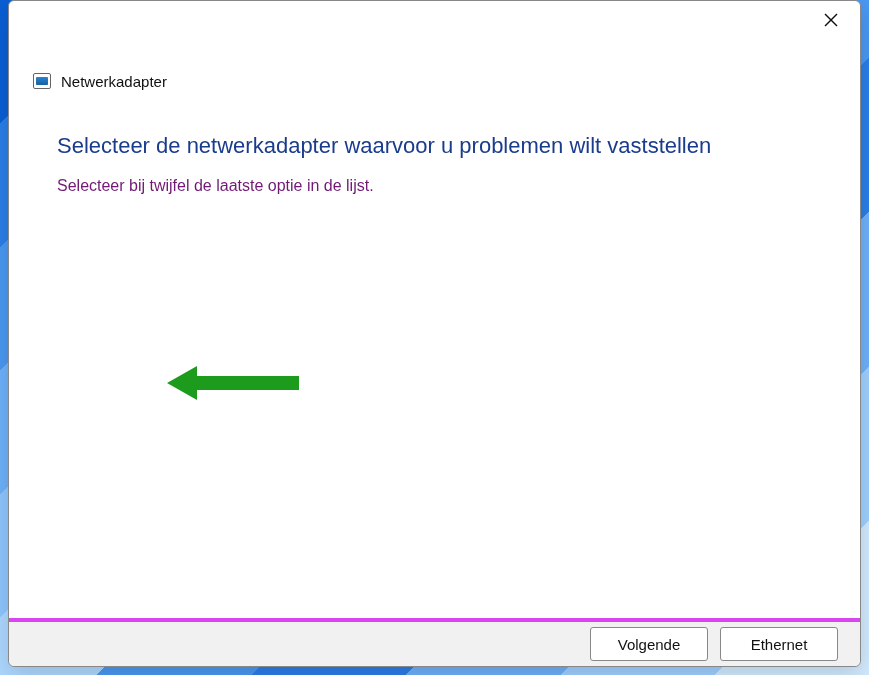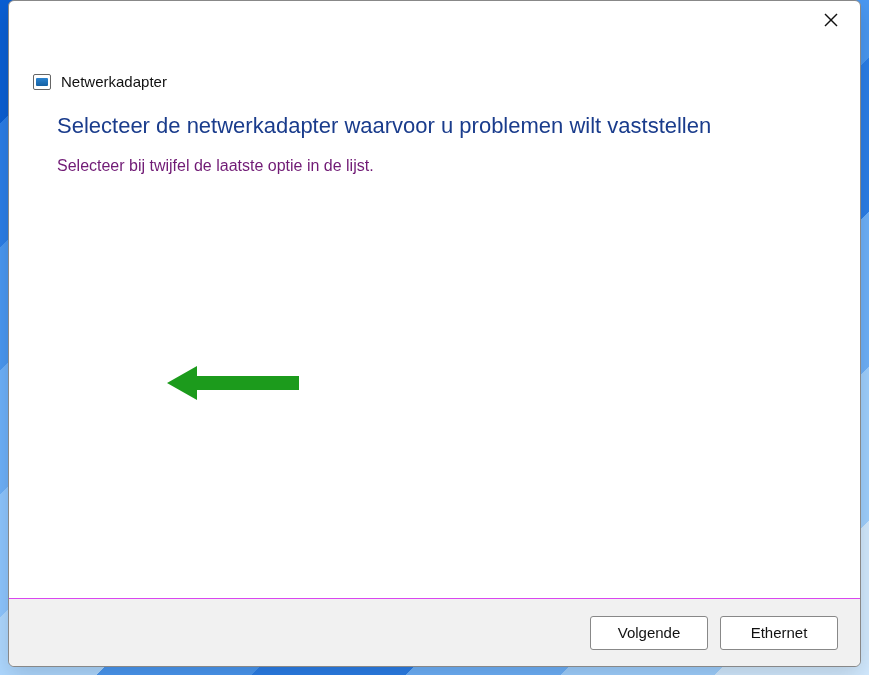--- a/index.html
+++ b/index.html
@@ -83,21 +83,21 @@
 
   .content {
     flex: 1;
     padding: 36px 48px 0 48px;
     position: relative;
   }
   .heading {
     color: #1a3c8c;
     font-size: 22px;
     font-weight: 400;
-    margin: 12px 0 18px 0;
+    margin: 32px 0 18px 0;
   }
   .subtext {
     color: #701a75;
     font-size: 16px;
     margin-bottom: 90px;
   }
   .options { margin-left: 0; }
   .option {
     display: flex;
     align-items: center;
@@ -122,23 +122,23 @@
     width: 8px; height: 8px;
     background: #0067c0;
     border-radius: 50%;
   }
   .option-label {
     font-size: 16px;
     color: #111;
   }
 
   .footer {
-    height: 68px;
+    height: 48px;
     background: #f1f1f1;
-    border-top: 1px solid #d946ef;
+    border-top: 4px solid #d946ef;
     display: flex;
     align-items: center;
     justify-content: flex-end;
     padding: 0 22px;
     gap: 12px;
     border-radius: 0 0 6px 6px;
   }
   .btn {
     min-width: 118px;
     height: 34px;
@@ -167,21 +167,21 @@
 
   <div class="titlebar">
     <div class="close-btn">
       <svg viewBox="0 0 14 14">
         <line x1="1" y1="1" x2="13" y2="13" stroke="#111" stroke-width="1.4"></line>
         <line x1="13" y1="1" x2="1" y2="13" stroke="#111" stroke-width="1.4"></line>
       </svg>
     </div>
   </div>
 
-  <div class="title-row" style="position:absolute; left:16px; top:54px; display:flex; align-items:flex-end;">
+  <div class="title-row" style="position:absolute; left:16px; top:54px; display:flex; align-items:flex-start;">
     <span class="win-icon"></span>
     <span class="title-text" style="padding-top:0">Netwerkadapter</span>
   </div>
 
   <div class="content">
     <div style="height:18px"></div>
     <div class="heading">Selecteer de netwerkadapter waarvoor u problemen wilt vaststellen</div>
     <div class="subtext">Selecteer bij twijfel de laatste optie in de lijst.</div>
 
   </div>

